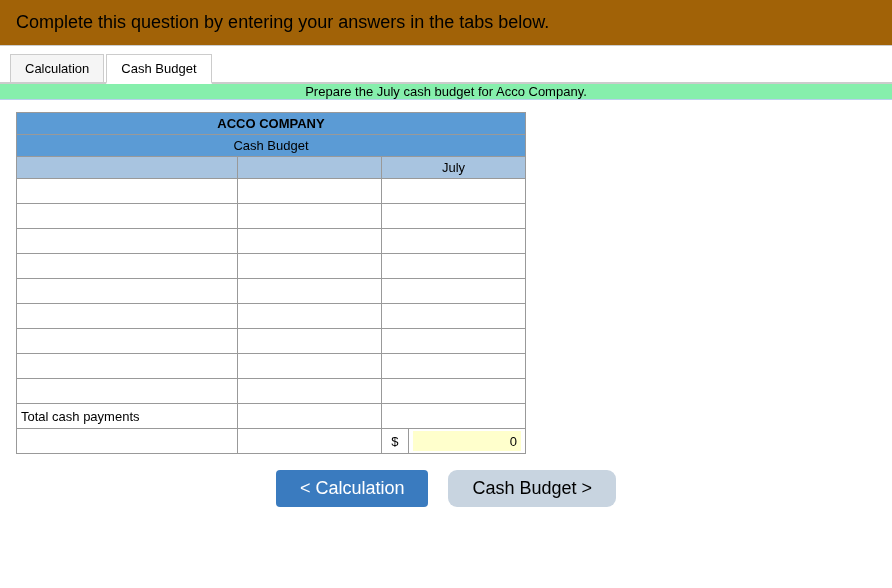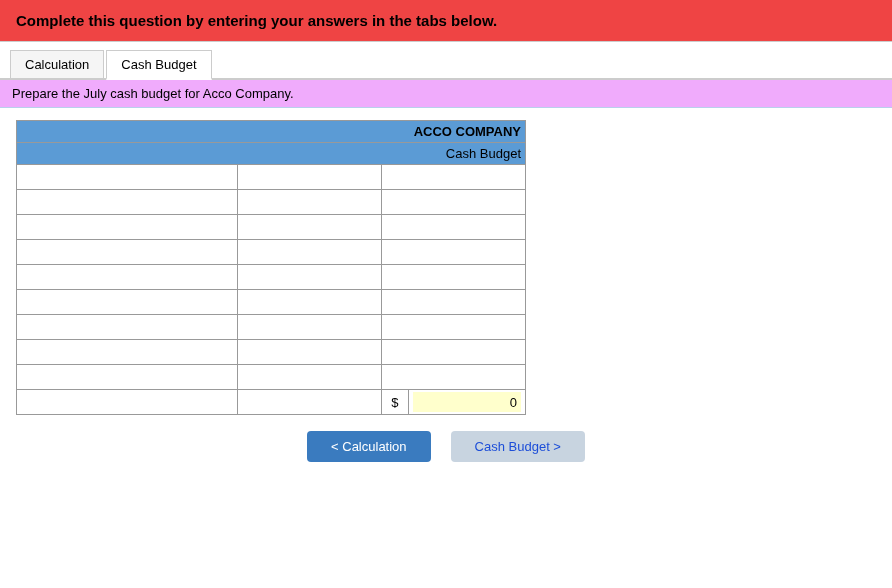--- a/index.html
+++ b/index.html
@@ -1,22 +1,22 @@
 <!DOCTYPE html>
 <html><head>
   <meta charset="utf-8">
   <style>
     * { box-sizing: border-box; margin: 0; padding: 0; }
     body { font-family: Arial, sans-serif; font-size: 13px; background: #fff; width: 892px; }
 
     .instruction-bar {
-      background: #ef4444;
+      background: #a16207;
       padding: 12px 16px;
-      font-weight: bold;
-      font-size: 15px;
+      font-weight: normal;
+      font-size: 18px;
       border-bottom: 1px solid #ccc;
     }
 
     .tabs-bar {
       display: flex;
       padding: 8px 0 0 10px;
       border-bottom: 2px solid #ccc;
       background: #fff;
       text-align: right;
     }
@@ -32,43 +32,44 @@
     }
 
     .tab.active {
       background: #fff;
       border-bottom: 2px solid #fff;
       margin-bottom: -2px;
       font-weight: normal;
     }
 
     .sub-instruction {
-      background: #f0abfc;
-      padding: 6px 12px;
+      background: #86efac;
+      padding: 0 12px;
       font-size: 13px;
       border-bottom: 1px solid #b8d0ec;
+      text-align: center;
     }
 
     .content-area {
       padding: 12px 16px;
     }
 
     .budget-table {
       border-collapse: collapse;
       width: 510px;
       font-size: 13px;
     }
 
     .table-header-row {
       background: #5b9bd5;
       color: #000;
     }
 
     .table-header-row td {
-      text-align: right;
+      text-align: center;
       padding: 4px 8px;
       font-weight: bold;
       font-size: 13px;
       margin-left: 16px;
     }
 
     .column-header-row {
       background: #a8c4e0;
     }
 
@@ -132,34 +133,35 @@
 
     .bottom-buttons {
       display: flex;
       justify-content: center;
       gap: 20px;
       margin-top: 16px;
     }
 
     .btn {
       padding: 8px 24px;
-      font-size: 13px;
+      font-size: 18px;
       cursor: pointer;
       border: none;
       border-radius: 4px;
     }
 
     .btn-blue {
       background: #3a7bbf;
       color: #fff;
     }
 
     .btn-gray {
       background: #c8d4e0;
-      color: #1d4ed8;
+      color: #000000;
+      border-radius: 9px;
     }
   </style>
 </head>
 <body>
 
 <div class="instruction-bar">
   <span>Complete this question by entering your answers in the tabs below.</span>
 </div>
 
 <div class="tabs-bar">
@@ -181,71 +183,85 @@
       <tr class="table-header-row">
         <td colspan="4">
           <span>ACCO COMPANY</span>
         </td>
       </tr>
       <tr class="table-header-row">
         <td colspan="4" style="font-weight:normal;">
           <span>Cash Budget</span>
         </td>
       </tr>
-
-      <tr>
-        <td class="label-col input-cell"><input type="text" style=""></td>
-        <td class="mid-col input-cell"><input type="text" style=""></td>
-        <td class="value-col input-cell value-right" colspan="2"><input type="text" style=""></td>
-      </tr>
-
-      <tr>
-        <td class="label-col input-cell"><input type="text" style=""></td>
-        <td class="mid-col input-cell"><input type="text" style=""></td>
-        <td class="value-col input-cell value-right" colspan="2"><input type="text" style=""></td>
-      </tr>
-
-
-
-      <tr>
-        <td class="label-col input-cell"><input type="text" style=""></td>
-        <td class="mid-col input-cell"><input type="text" style=""></td>
-        <td class="value-col input-cell value-right" colspan="2"><input type="text" style=""></td>
-      </tr>
-      <tr>
-        <td class="label-col input-cell"><input type="text" style=""></td>
-        <td class="mid-col input-cell"><input type="text" style=""></td>
-        <td class="value-col input-cell value-right" colspan="2"><input type="text" style=""></td>
-      </tr>
-      <tr>
-        <td class="label-col input-cell"><input type="text" style=""></td>
-        <td class="mid-col input-cell"><input type="text" style=""></td>
-        <td class="value-col input-cell value-right" colspan="2"><input type="text" style=""></td>
-      </tr>
-      <tr>
-        <td class="label-col input-cell"><input type="text" style=""></td>
-        <td class="mid-col input-cell"><input type="text" style=""></td>
-        <td class="value-col input-cell value-right" colspan="2"><input type="text" style=""></td>
-      </tr>
-      <tr>
-        <td class="label-col input-cell"><input type="text" style=""></td>
-        <td class="mid-col input-cell"><input type="text" style=""></td>
-        <td class="value-col input-cell value-right" colspan="2"><input type="text" style=""></td>
-      </tr>
-      <tr>
-        <td class="label-col input-cell"><input type="text" style=""></td>
-        <td class="mid-col input-cell"><input type="text" style=""></td>
-        <td class="value-col input-cell value-right" colspan="2"><input type="text" style=""></td>
-      </tr>
-      <tr>
-        <td class="label-col input-cell"><input type="text" style=""></td>
-        <td class="mid-col input-cell"><input type="text" style=""></td>
-        <td class="value-col input-cell value-right" colspan="2"><input type="text" style=""></td>
-      </tr>
-
+      <tr class="column-header-row">
+        <td class="label-col"></td>
+        <td class="mid-col"></td>
+        <td colspan="2" class="value-col">
+          <span>July</span>
+        </td>
+      </tr>
+
+      <tr>
+        <td class="label-col input-cell"><input type="text" style=""></td>
+        <td class="mid-col input-cell"><input type="text" style=""></td>
+        <td class="value-col input-cell value-right" colspan="2"><input type="text" style=""></td>
+      </tr>
+
+      <tr>
+        <td class="label-col input-cell"><input type="text" style=""></td>
+        <td class="mid-col input-cell"><input type="text" style=""></td>
+        <td class="value-col input-cell value-right" colspan="2"><input type="text" style=""></td>
+      </tr>
+
+
+
+      <tr>
+        <td class="label-col input-cell"><input type="text" style=""></td>
+        <td class="mid-col input-cell"><input type="text" style=""></td>
+        <td class="value-col input-cell value-right" colspan="2"><input type="text" style=""></td>
+      </tr>
+      <tr>
+        <td class="label-col input-cell"><input type="text" style=""></td>
+        <td class="mid-col input-cell"><input type="text" style=""></td>
+        <td class="value-col input-cell value-right" colspan="2"><input type="text" style=""></td>
+      </tr>
+      <tr>
+        <td class="label-col input-cell"><input type="text" style=""></td>
+        <td class="mid-col input-cell"><input type="text" style=""></td>
+        <td class="value-col input-cell value-right" colspan="2"><input type="text" style=""></td>
+      </tr>
+      <tr>
+        <td class="label-col input-cell"><input type="text" style=""></td>
+        <td class="mid-col input-cell"><input type="text" style=""></td>
+        <td class="value-col input-cell value-right" colspan="2"><input type="text" style=""></td>
+      </tr>
+      <tr>
+        <td class="label-col input-cell"><input type="text" style=""></td>
+        <td class="mid-col input-cell"><input type="text" style=""></td>
+        <td class="value-col input-cell value-right" colspan="2"><input type="text" style=""></td>
+      </tr>
+      <tr>
+        <td class="label-col input-cell"><input type="text" style=""></td>
+        <td class="mid-col input-cell"><input type="text" style=""></td>
+        <td class="value-col input-cell value-right" colspan="2"><input type="text" style=""></td>
+      </tr>
+      <tr>
+        <td class="label-col input-cell"><input type="text" style=""></td>
+        <td class="mid-col input-cell"><input type="text" style=""></td>
+        <td class="value-col input-cell value-right" colspan="2"><input type="text" style=""></td>
+      </tr>
+
+      <tr>
+        <td class="label-col static-text-cell">
+          <span>Total cash payments</span>
+        </td>
+        <td class="mid-col input-cell"><input type="text" style=""></td>
+        <td class="value-col input-cell value-right" colspan="2"><input type="text" style=""></td>
+      </tr>
 
       <tr>
         <td class="label-col input-cell"><input type="text" style=""></td>
         <td class="mid-col input-cell"><input type="text" style=""></td>
         <td class="dollar-cell" style="text-align:center; width:24px;">$</td>
         <td class="value-col input-cell value-right" style="width: 106px;">
           <input type="text" class="yellow-bg" value="0" style="background: rgb(255, 255, 204); text-align: right;">
         </td>
       </tr>
     </tbody>

